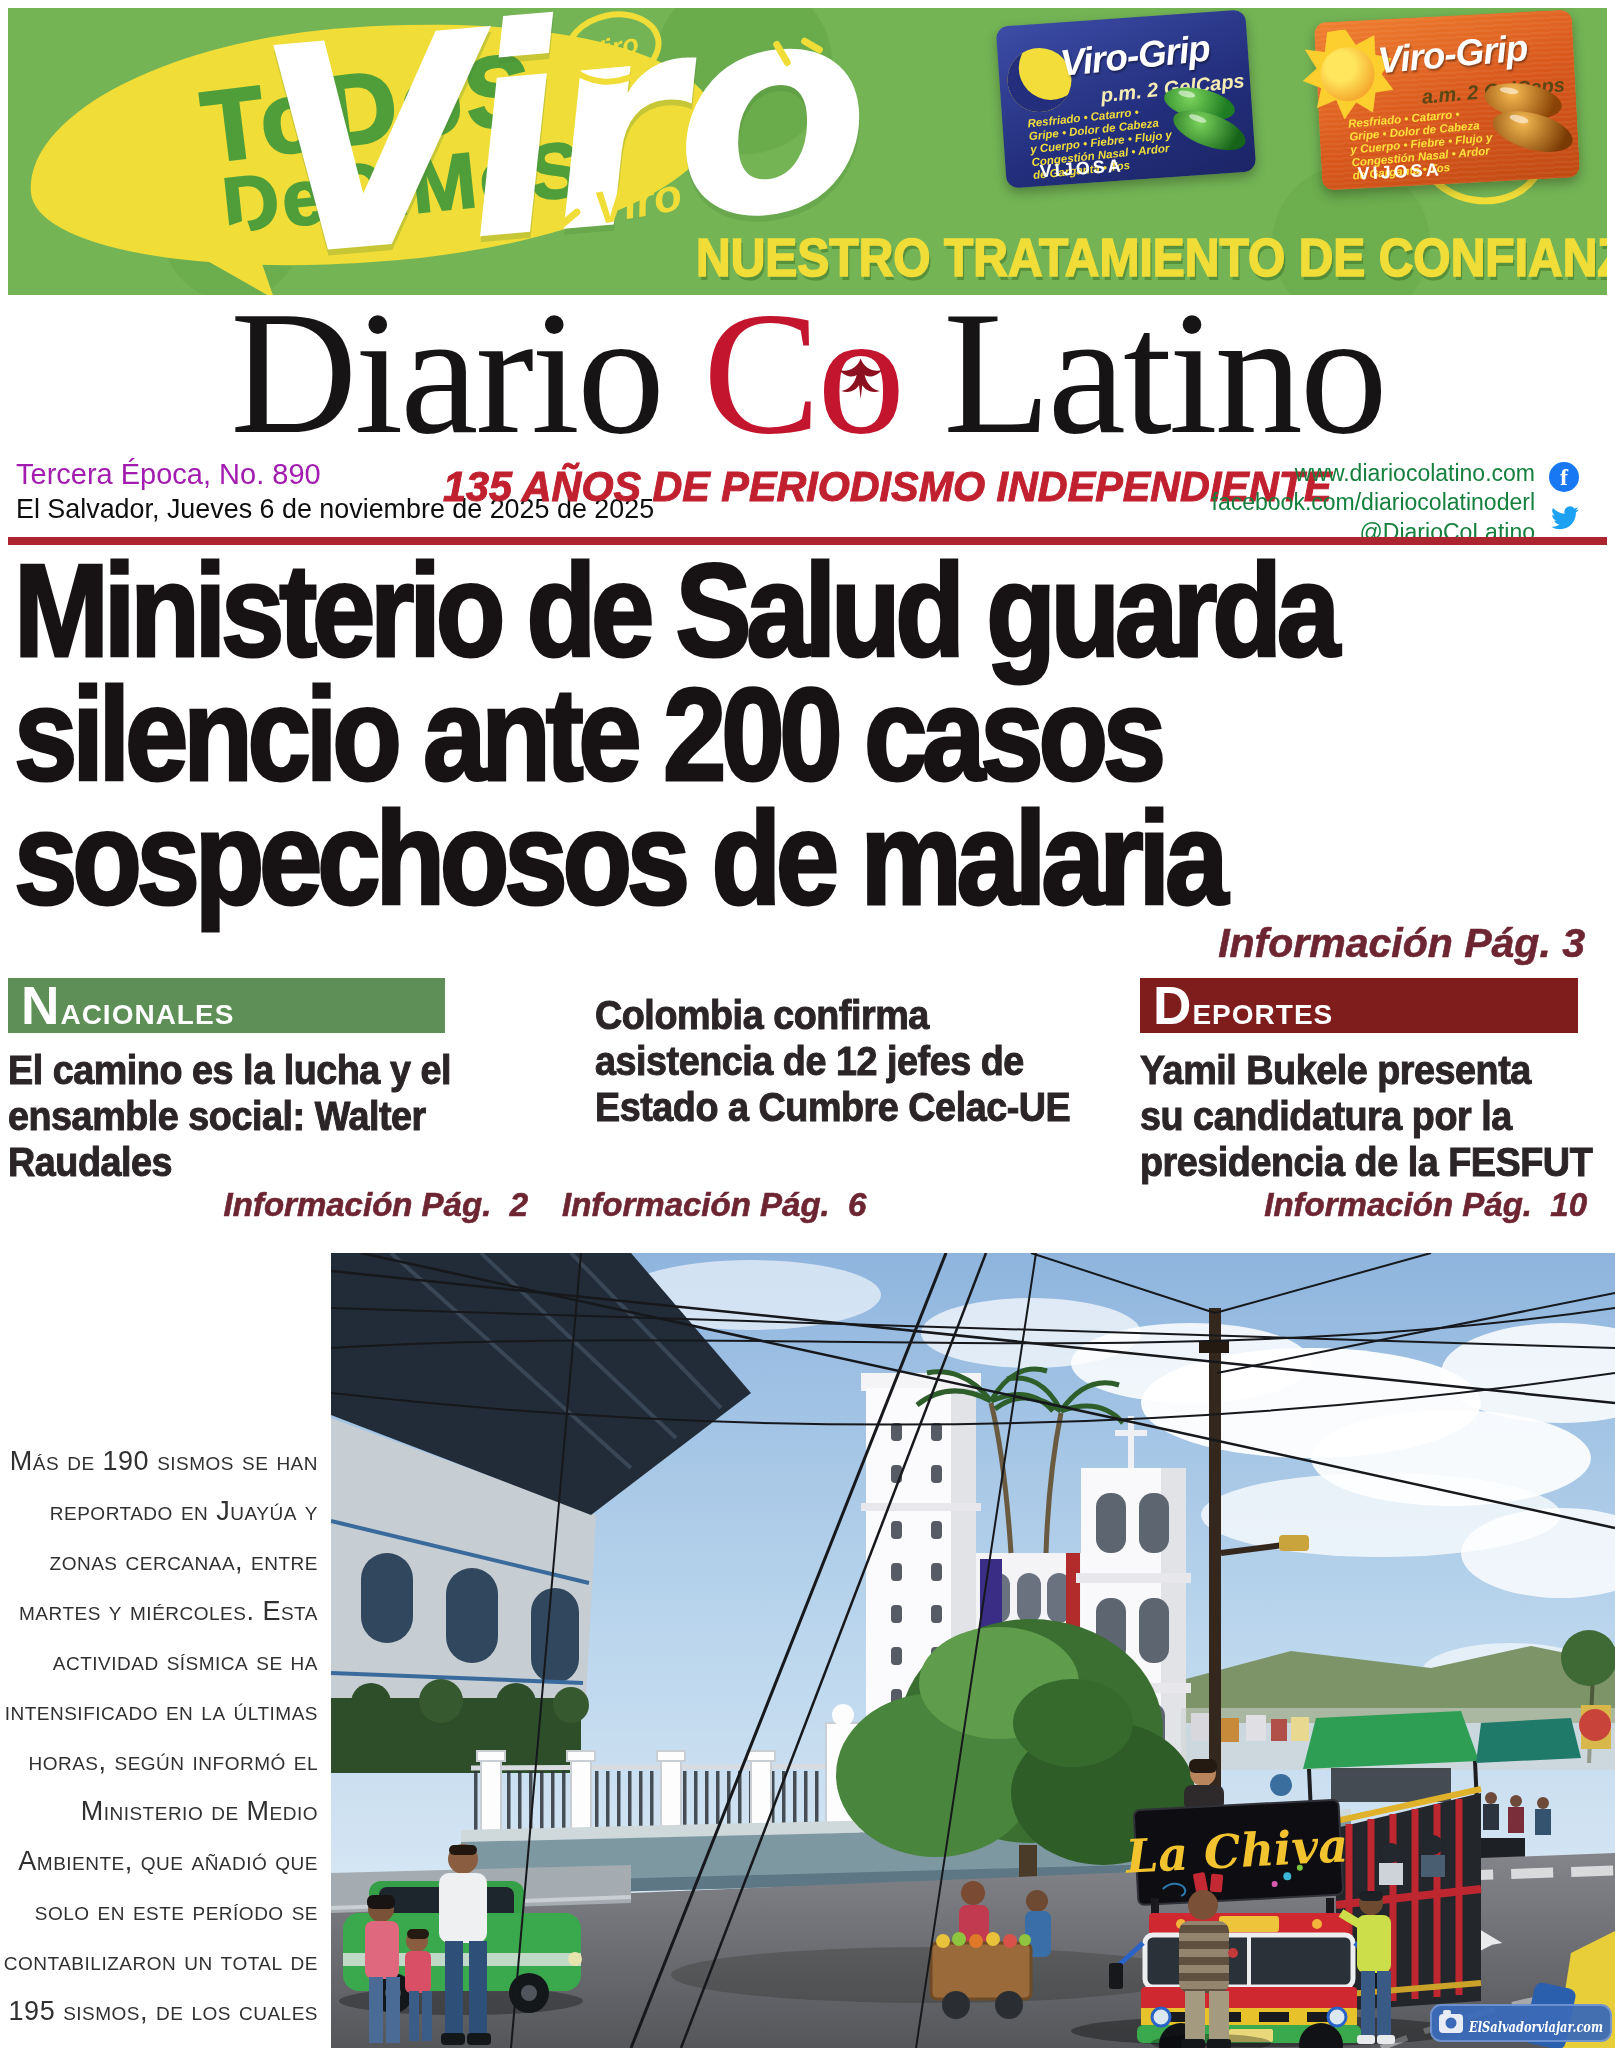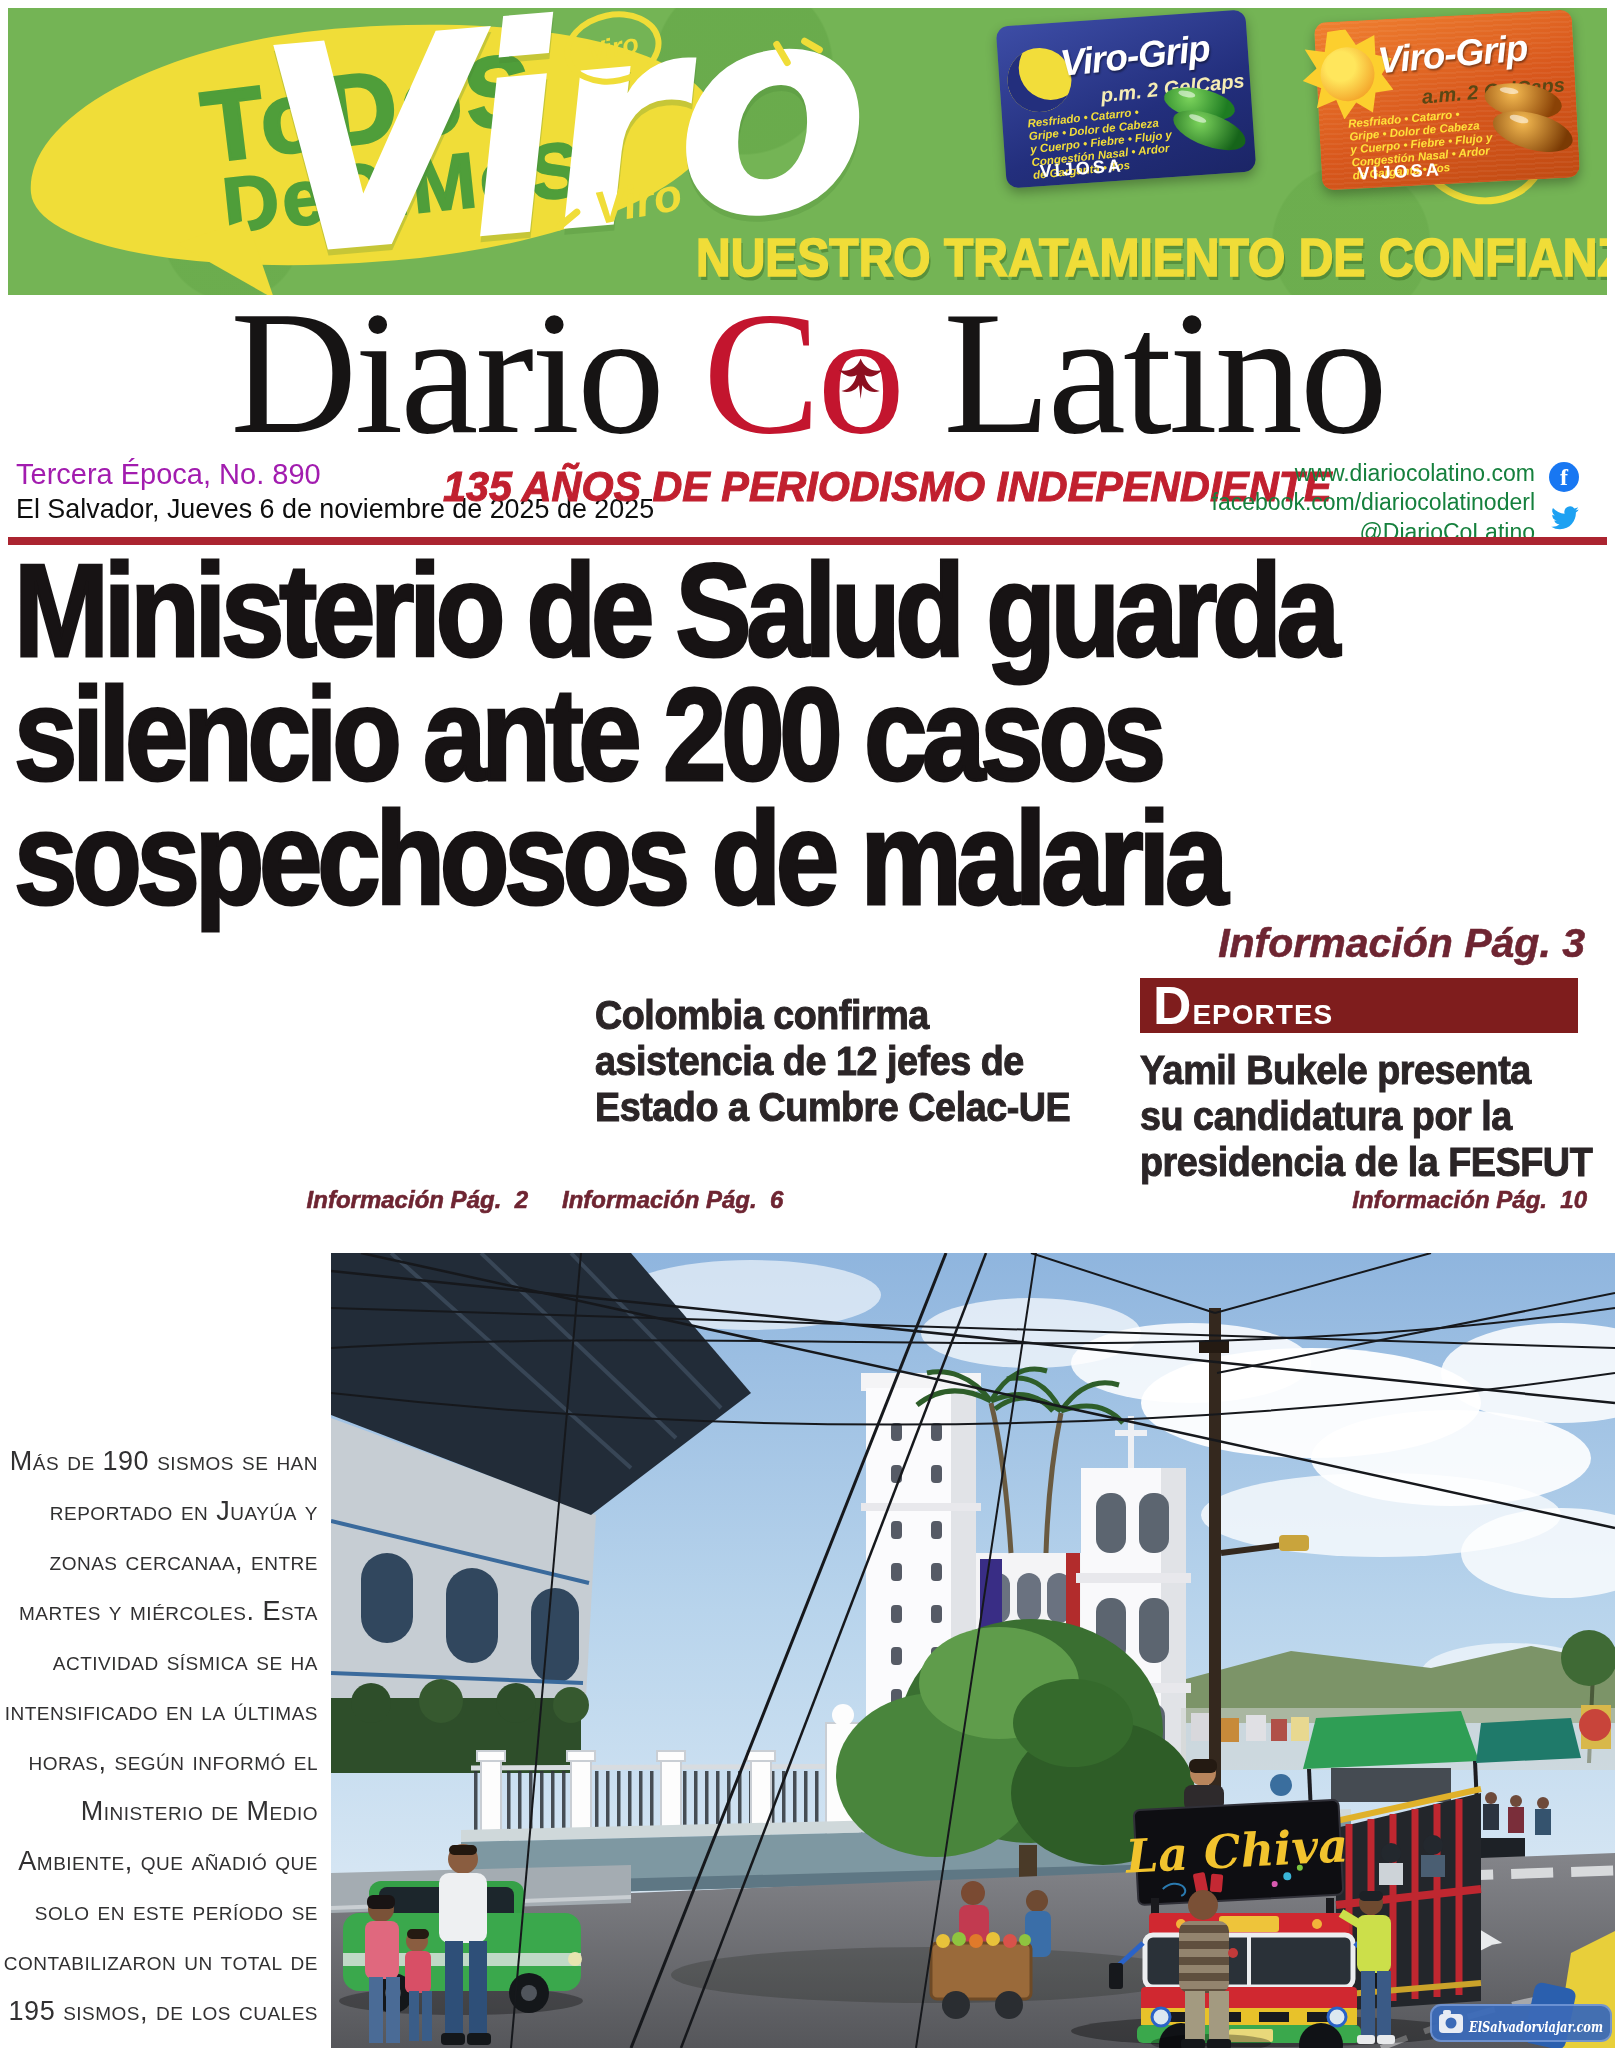--- a/index.html
+++ b/index.html
@@ -89,21 +89,21 @@
   .contacts{position:absolute;right:80px;top:459px;text-align:right;font-size:23px;line-height:1.28;color:#15803d;}
   .fb{position:absolute;right:36px;top:462px;width:30px;height:30px;border-radius:50%;background:#1877f2;
       color:#fff;font-family:"Liberation Serif",serif;font-weight:700;font-size:24px;text-align:center;line-height:30px;}
   .tw{position:absolute;right:32px;top:503px;width:36px;height:30px;}
   .rule{position:absolute;left:8px;top:537px;width:1599px;height:8px;background:#ab2430;}
 
   
   .lead{position:absolute;left:14px;top:549px;transform:scaleX(.87);transform-origin:left top;}
   .lead div{font-size:131px;line-height:124px;font-weight:700;letter-spacing:-6px;color:#171314;
        white-space:nowrap;-webkit-text-stroke:3px #171314;}
-  .info{font-size:24px;font-style:italic;font-weight:700;color:#6e2532;-webkit-text-stroke:.6px #6e2532;}
+  .info{font-size:33px;font-style:italic;font-weight:700;color:#6e2532;-webkit-text-stroke:.6px #6e2532;}
   .info3{position:absolute;right:30px;top:920px;font-size:41px;}
 
   
   .sec{position:absolute;top:978px;}
   .sec-1{left:8px;width:437px;} .sec-2{left:595px;width:437px;} .sec-3{left:1140px;width:438px;}
   .sec-banner{height:55px;line-height:55px;padding-left:13px;color:#fff;font-weight:700;font-size:40px;
        font-variant:small-caps;letter-spacing:1px;}
   .sec-banner::first-letter{font-size:1.33em;}
   .b-green{background:#5d8f57;} .b-orange{background:#e8951f;} .b-purple{background:#7f1d1d;}
   .sec-head{margin-top:14px;transform:scaleX(.92);transform-origin:left top;}
@@ -193,20 +193,28 @@
 
   <div class="rule"></div>
 
   <div class="lead">
     <div>Ministerio de Salud guarda</div>
     <div>silencio ante 200 casos</div>
     <div>sospechosos de malaria</div>
   </div>
   <div class="info info3">Información Pág. 3</div>
 
+  <div class="sec sec-1">
+    <div class="sec-banner b-green">Nacionales</div>
+    <div class="sec-head">
+      <div>El camino es la lucha y el</div>
+      <div>ensamble social: Walter</div>
+      <div>Raudales</div>
+    </div>
+  </div>
   <div class="sec sec-2">
     <div class="sec-head">
       <div>Colombia confirma</div>
       <div>asistencia de 12 jefes de</div>
       <div>Estado a Cumbre Celac-UE</div>
     </div>
   </div>
   <div class="sec sec-3">
     <div class="sec-banner b-purple">Deportes</div>
     <div class="sec-head">

